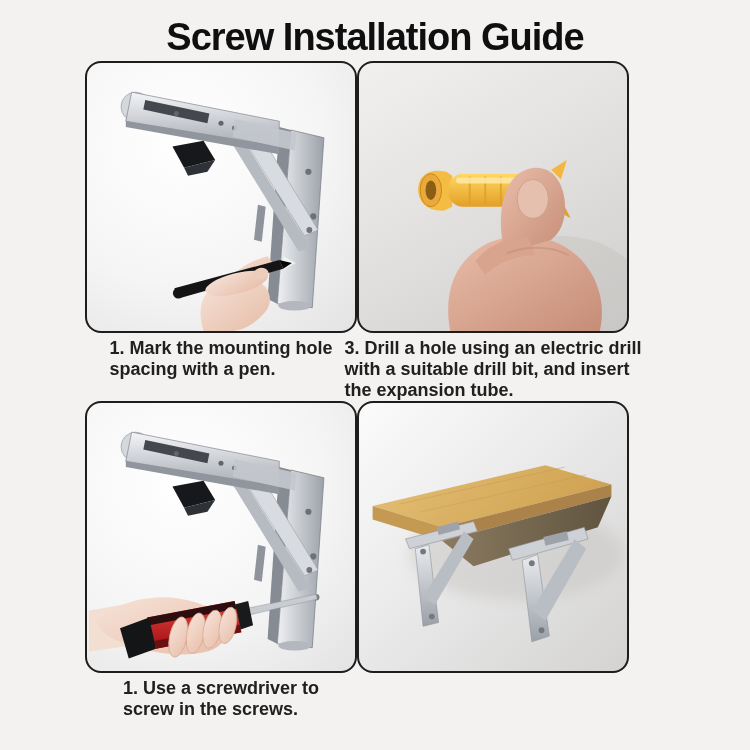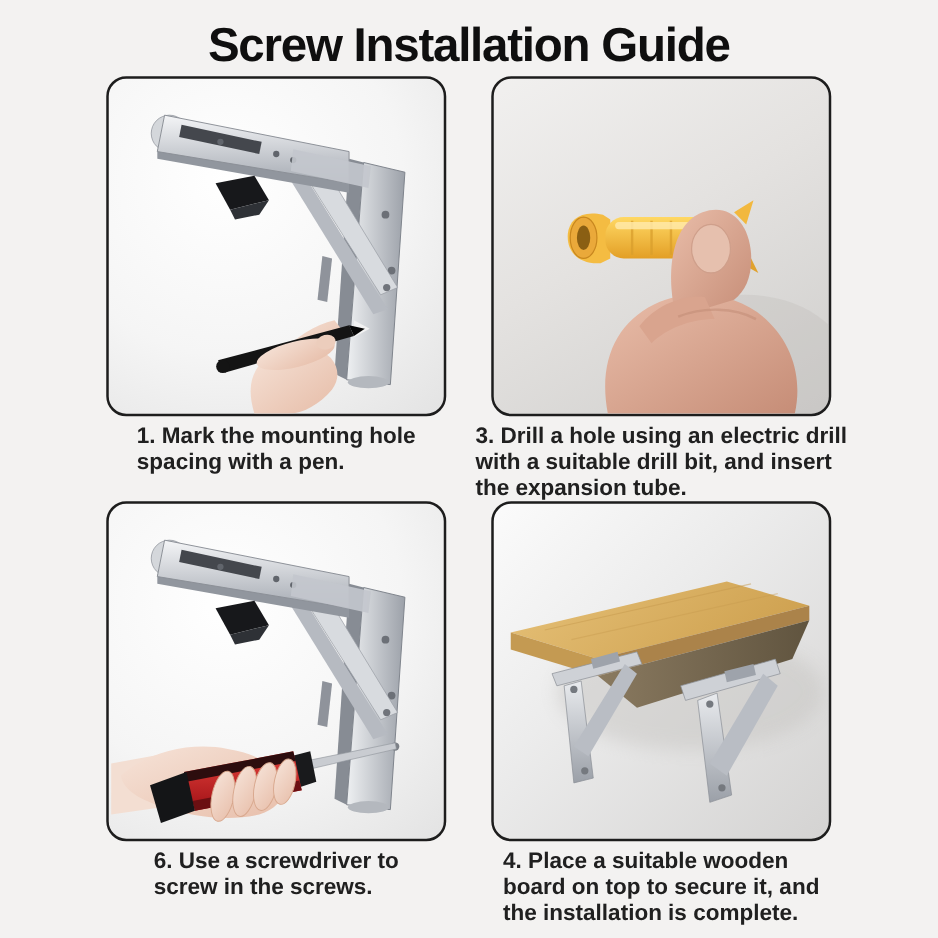--- a/index.html
+++ b/index.html
@@ -19,21 +19,20 @@
     line-height: 44px;
     font-weight: 800;
     letter-spacing: -1px;
     color: #0f0f0f;
   }
   .grid {
     width: 580px;
     margin: 2px auto 0 auto;
     display: grid;
     grid-template-columns: 272px 272px;
-    column-gap: 36px;
     justify-items: center;
   }
   .panel {
     width: 272px;
     height: 272px;
     box-sizing: border-box;
     border: 2.5px solid #1d1d1d;
     border-radius: 16px;
     overflow: hidden;
   }
@@ -275,20 +274,17 @@
           <polygon points="152,150 230,128 234,140 156,162" fill="#ced1d6" stroke="#8d9198" stroke-width="0.6"></polygon>
           <polygon points="188,138 212,132 214,141 190,147" fill="#9ea3ab"></polygon>
           <polygon points="166,162 182,156 194,240 176,246" fill="url(#g4mv)" stroke="#8d9198" stroke-width="0.6"></polygon>
           <polygon points="220,140 232,150 190,224 176,214" fill="#b9bdc4"></polygon>
           <circle cx="176" cy="165" r="3" fill="#75797f"></circle>
           <circle cx="186" cy="234" r="3" fill="#75797f"></circle>
         </g>
       </svg>
     </div>
 
-    <div class="caption">6. Use a screwdriver to
+    <div class="caption">1. Use a screwdriver to
 screw in the screws.</div>
-    <div class="caption">4. Place a suitable wooden
-board on top to secure it, and
-the installation is complete.</div>
 
   </div>
 </div>
 
 </body></html>

